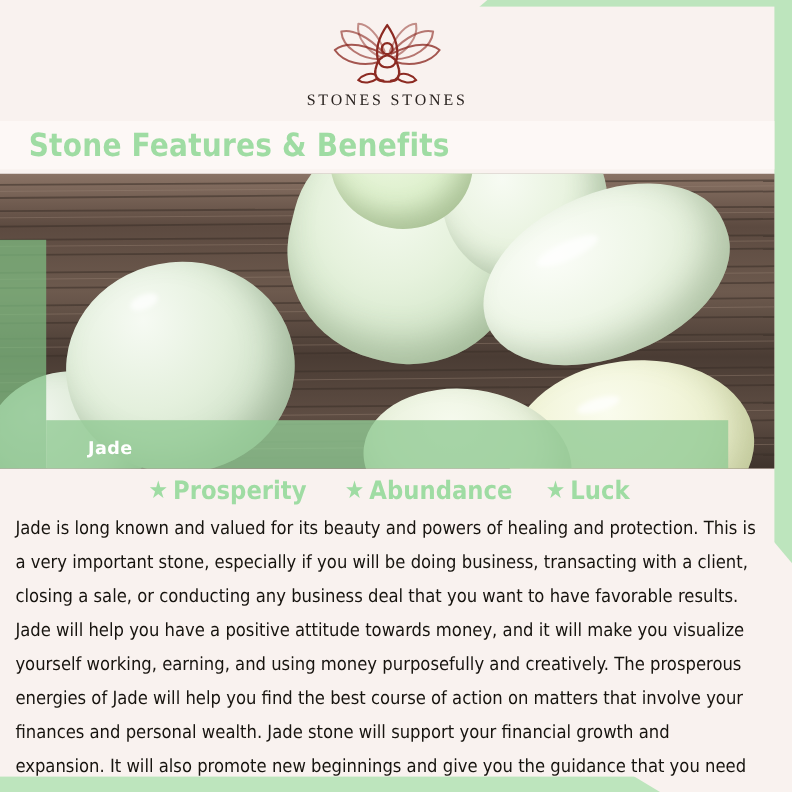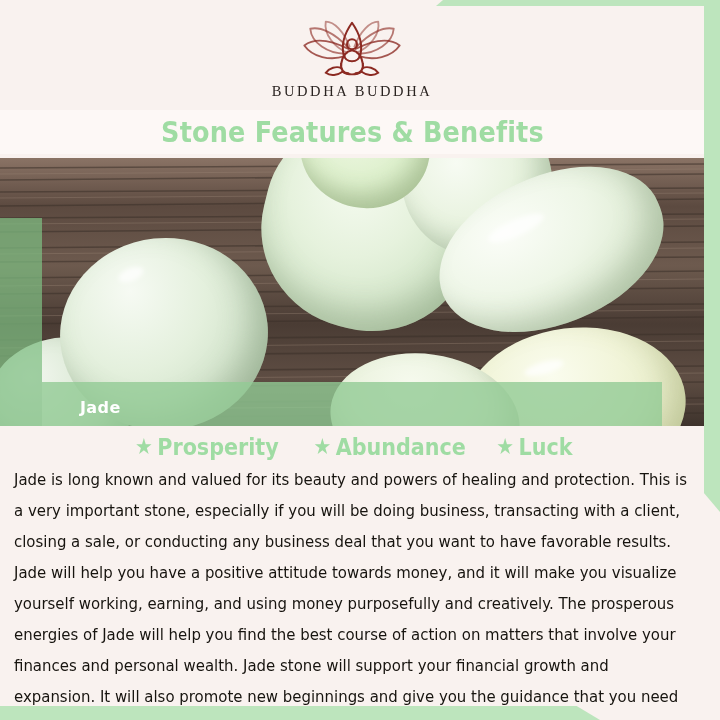--- a/index.html
+++ b/index.html
@@ -50,21 +50,21 @@
     margin-top:3px;
     font-family:"Liberation Serif", serif;
     font-size:14.5px; letter-spacing:2.6px; color:#2a2320;
     font-weight:400;
   }
 
   
   .title-band {
     position:absolute; left:0; top:104px; width:704px; height:44px;
     background:#fdf8f6;
-    display:flex; align-items:center; justify-content:center;
+    display:flex; align-items:center; 
   }
   .title {
     font-family:"DejaVu Sans", sans-serif;
     font-weight:700;
     font-size:29px;
     letter-spacing:.2px;
     color:#9fdca3;
     transform:scaleX(.88);
     transform-origin:center;
     white-space:nowrap;
@@ -153,21 +153,21 @@
 
           <path d="M110 8 C96 28 92 46 96 62 C100 76 120 76 124 62 C128 46 124 28 110 8 Z" fill="none" stroke="#8c2a22" stroke-width="3.4" stroke-linejoin="round"></path>
 
           <circle cx="110" cy="44" r="8.4" fill="none" stroke="#8c2a22" stroke-width="3.4"></circle>
           <path d="M110 54 C100 56 94 64 92 76 C90 86 96 93 104 93" fill="none" stroke="#8c2a22" stroke-width="3.6" stroke-linecap="round"></path>
           <path d="M110 54 C120 56 126 64 128 76 C130 86 124 93 116 93" fill="none" stroke="#8c2a22" stroke-width="3.6" stroke-linecap="round"></path>
           <path d="M92 84 C84 80 72 84 66 92 C74 98 86 96 94 90" fill="none" stroke="#8c2a22" stroke-width="3.2" stroke-linecap="round"></path>
           <path d="M128 84 C136 80 148 84 154 92 C146 98 134 96 126 90" fill="none" stroke="#8c2a22" stroke-width="3.2" stroke-linecap="round"></path>
           <path d="M94 90 C102 96 118 96 126 90" fill="none" stroke="#8c2a22" stroke-width="3.2" stroke-linecap="round"></path>
         </svg>
-        <div class="logo-word">BUDDHA BUDDHA</div>
+        <div class="logo-word">STONES STONES</div>
       </div>
     </div>
 
     <div class="title-band">
       <div class="title">Stone Features &amp; Benefits</div>
     </div>
 
     <div class="photo">
 
       <svg class="wood" viewBox="0 0 704 268" preserveAspectRatio="none">

